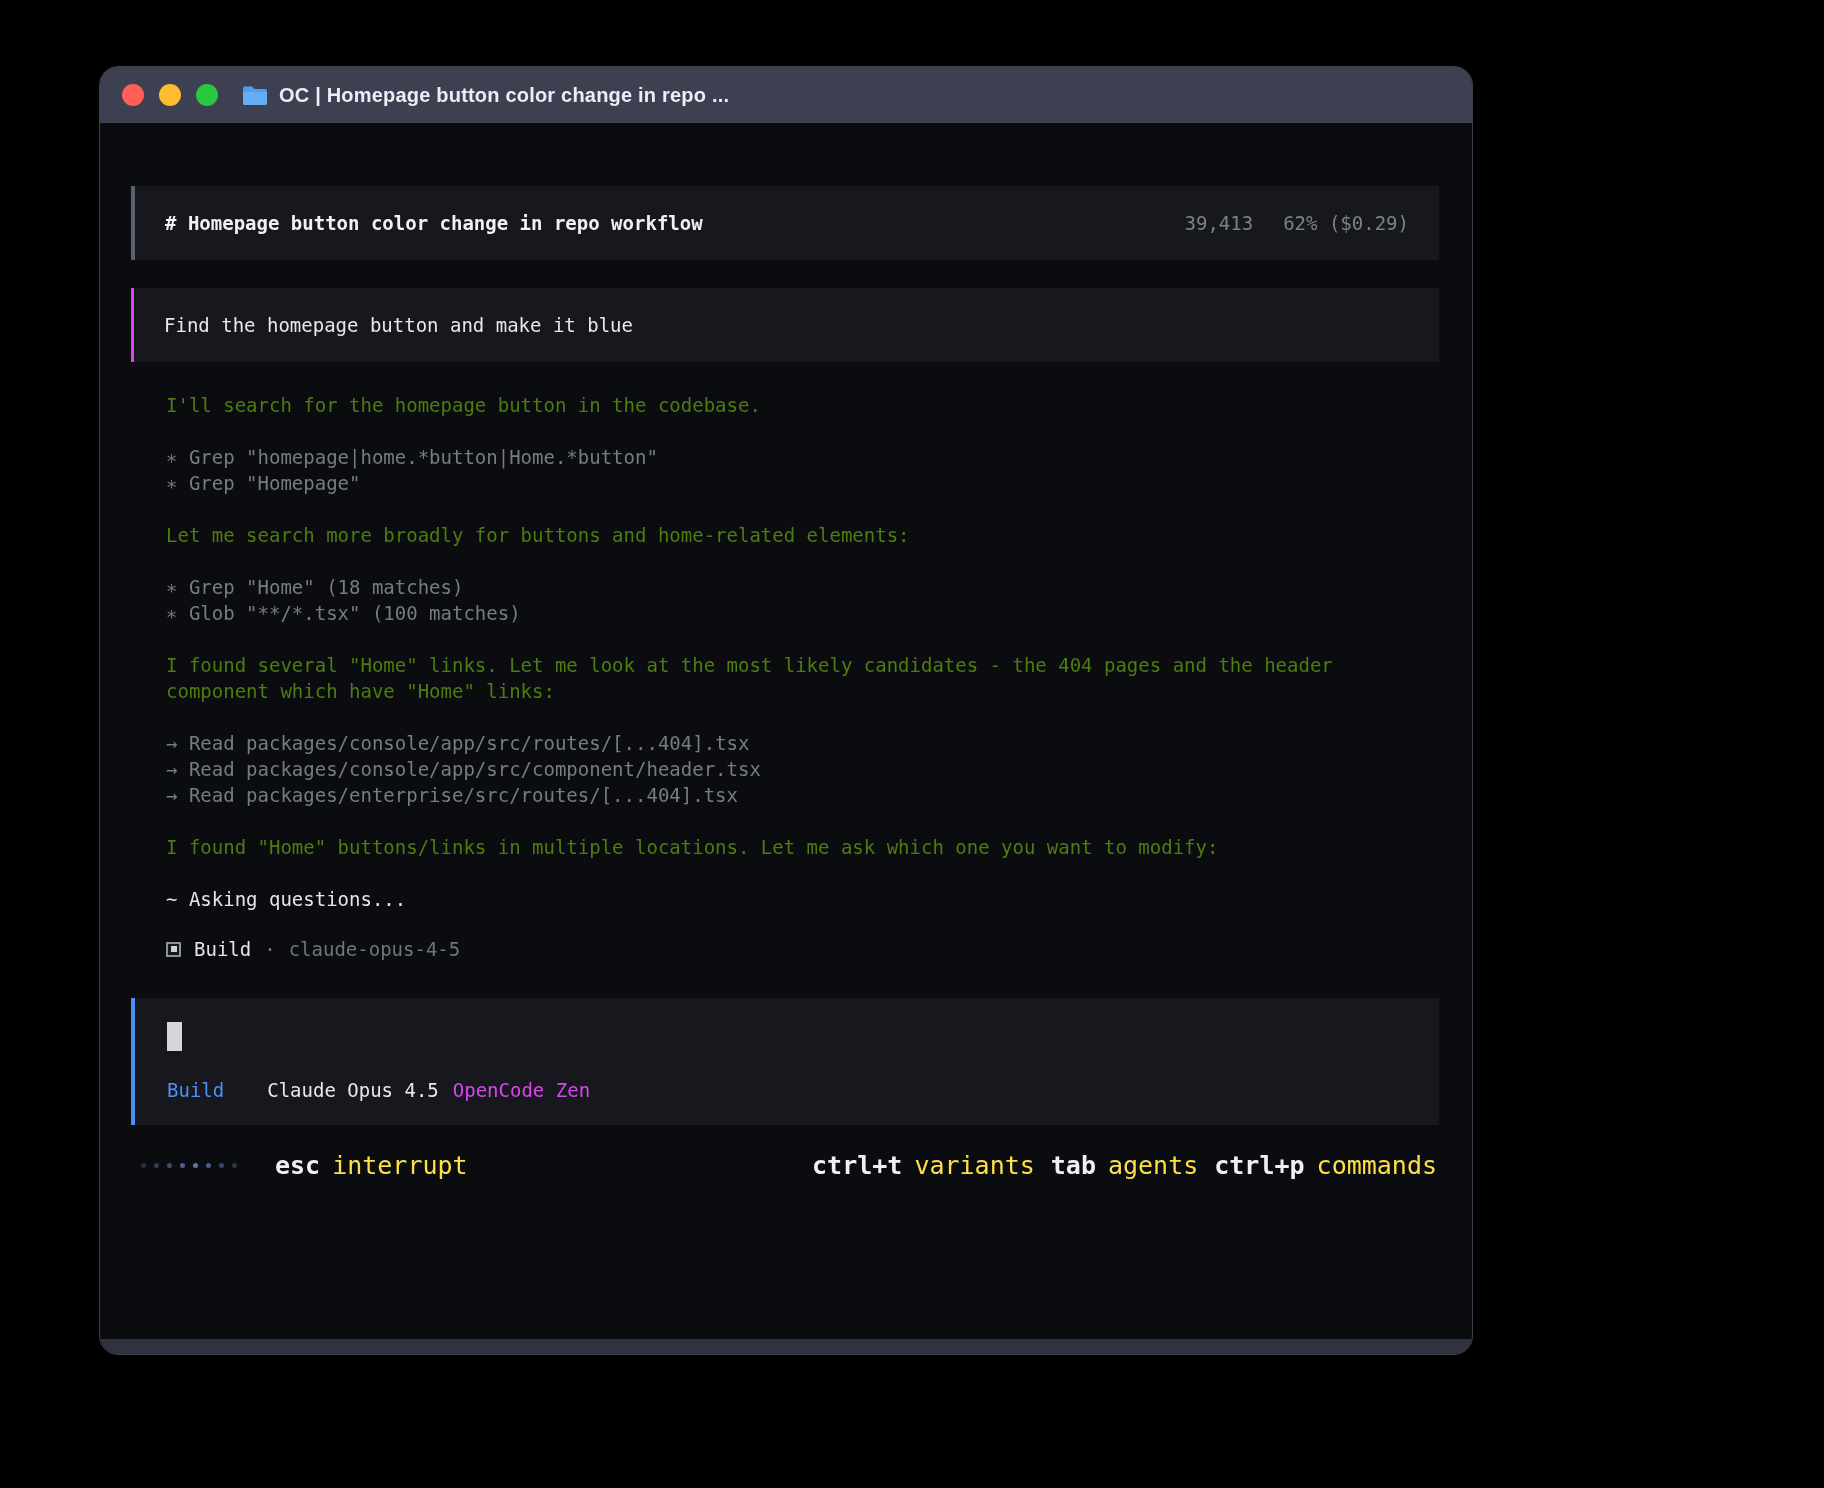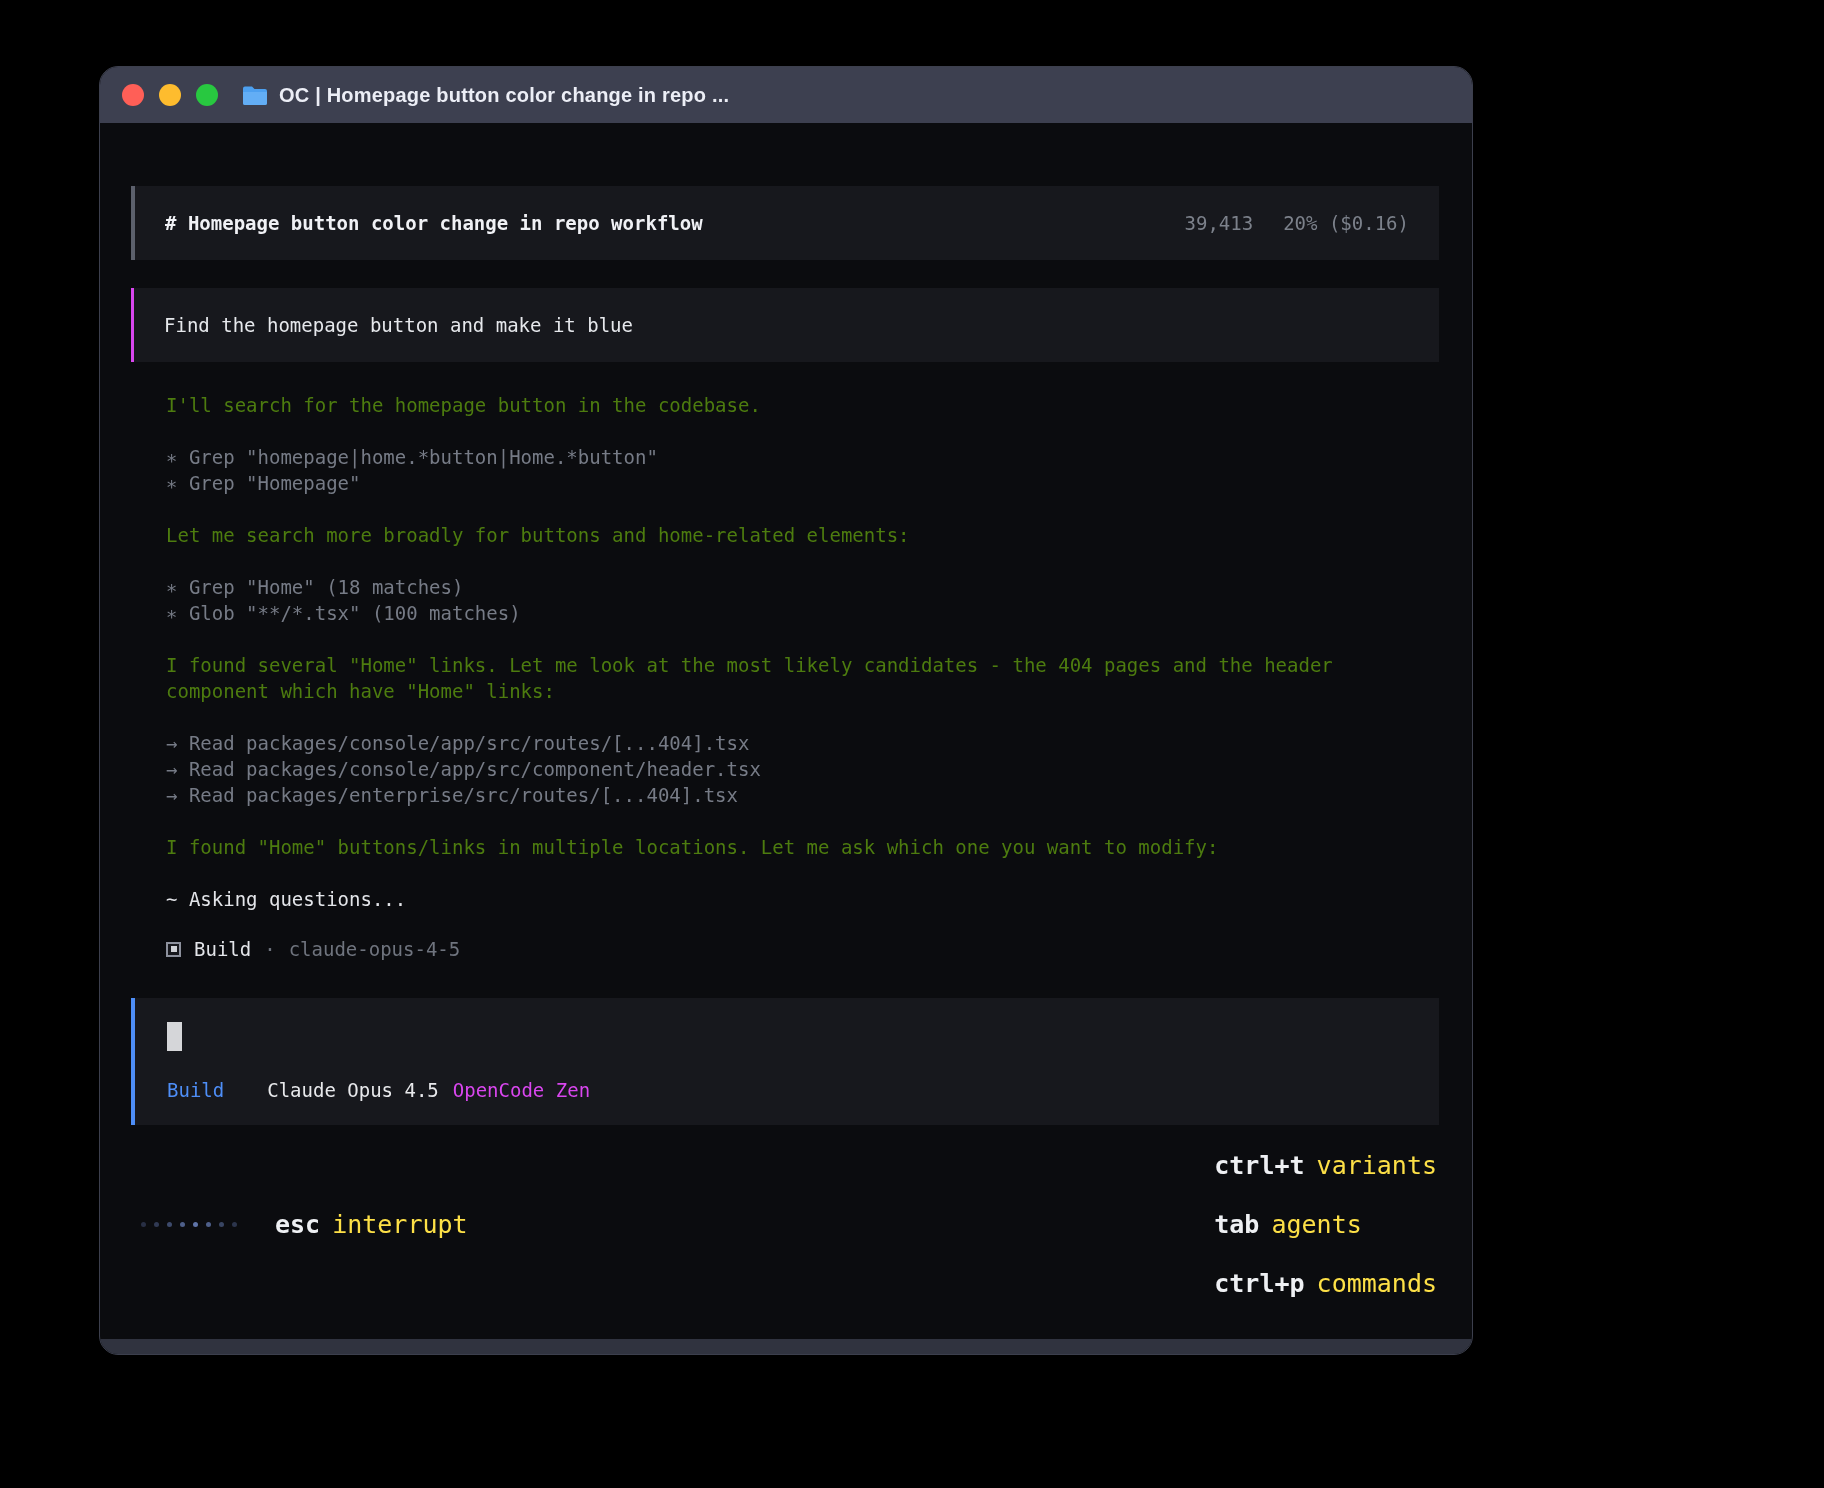--- a/index.html
+++ b/index.html
@@ -82,21 +82,21 @@
   .spinner i:nth-child(2) { opacity: .45; }
   .spinner i:nth-child(3) { opacity: .6; }
   .spinner i:nth-child(4) { opacity: .8; }
   .spinner i:nth-child(5) { opacity: 1; }
   .spinner i:nth-child(6) { opacity: .8; }
   .spinner i:nth-child(7) { opacity: .55; }
   .spinner i:nth-child(8) { opacity: .4; }
   .kv { display: flex; align-items: baseline; gap: 12px; }
   .key { color: #eef0f3; font-weight: bold; }
   .label { color: #fde047; }
-  .sb-right { display: flex; gap: 30px; flex-direction: column; }
+  .sb-right { display: flex; gap: 16px; }
 
   .window-bottom {
     position: absolute; left: 0; right: 0; bottom: 0; height: 15px;
     background: #30333f;
   }
 </style>
 </head>
 <body>
 
 <div class="window">
@@ -117,21 +117,21 @@
       <span>OC | Homepage button color change in repo ...</span>
     </div>
   </div>
 
   <div class="content">
 
     <div class="block session-header">
       <span class="sh-title"># Homepage button color change in repo workflow</span>
       <span class="sh-stats">
         <span>39,413</span>
-        <span>20% ($0.16)</span>
+        <span>62% ($0.29)</span>
       </span>
     </div>
 
     <div class="block user-msg">Find the homepage button and make it blue</div>
 
     <div class="transcript">
 
       <div class="t-line t-par">I'll search for the homepage button in the codebase.</div>
 
       <div class="t-group">

